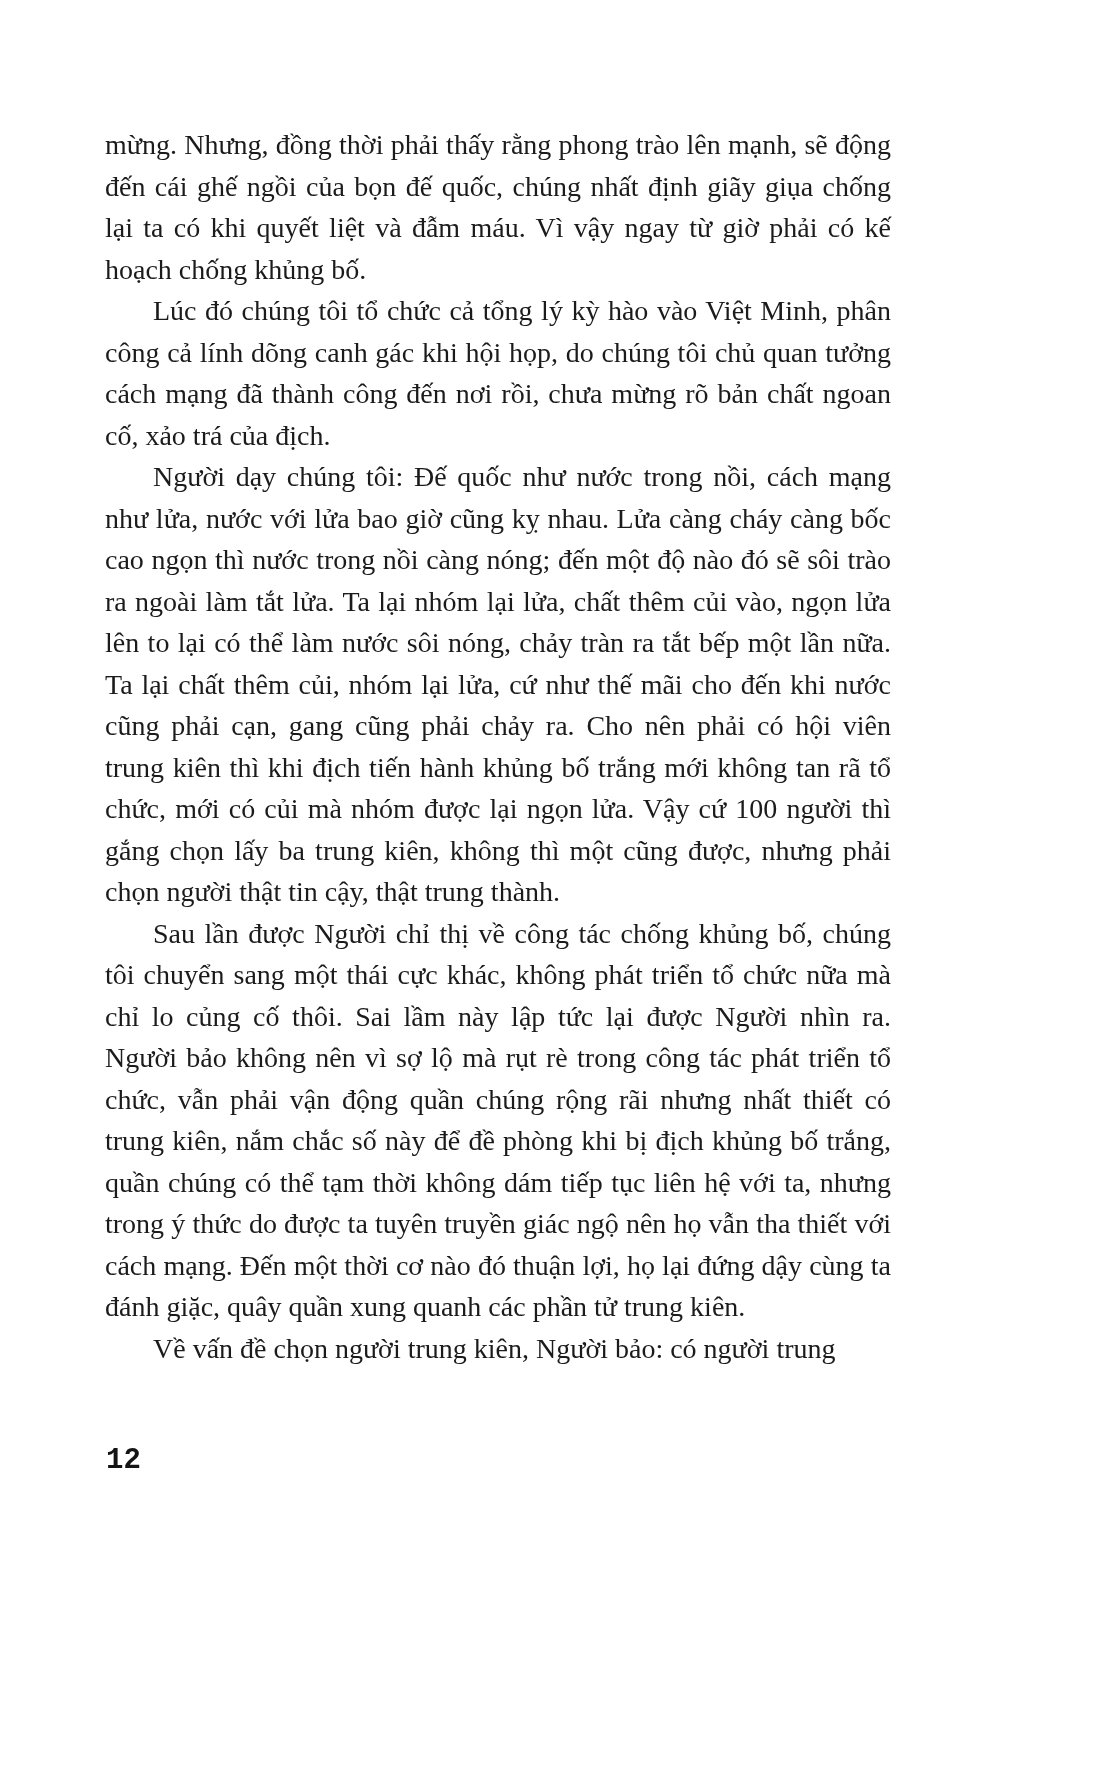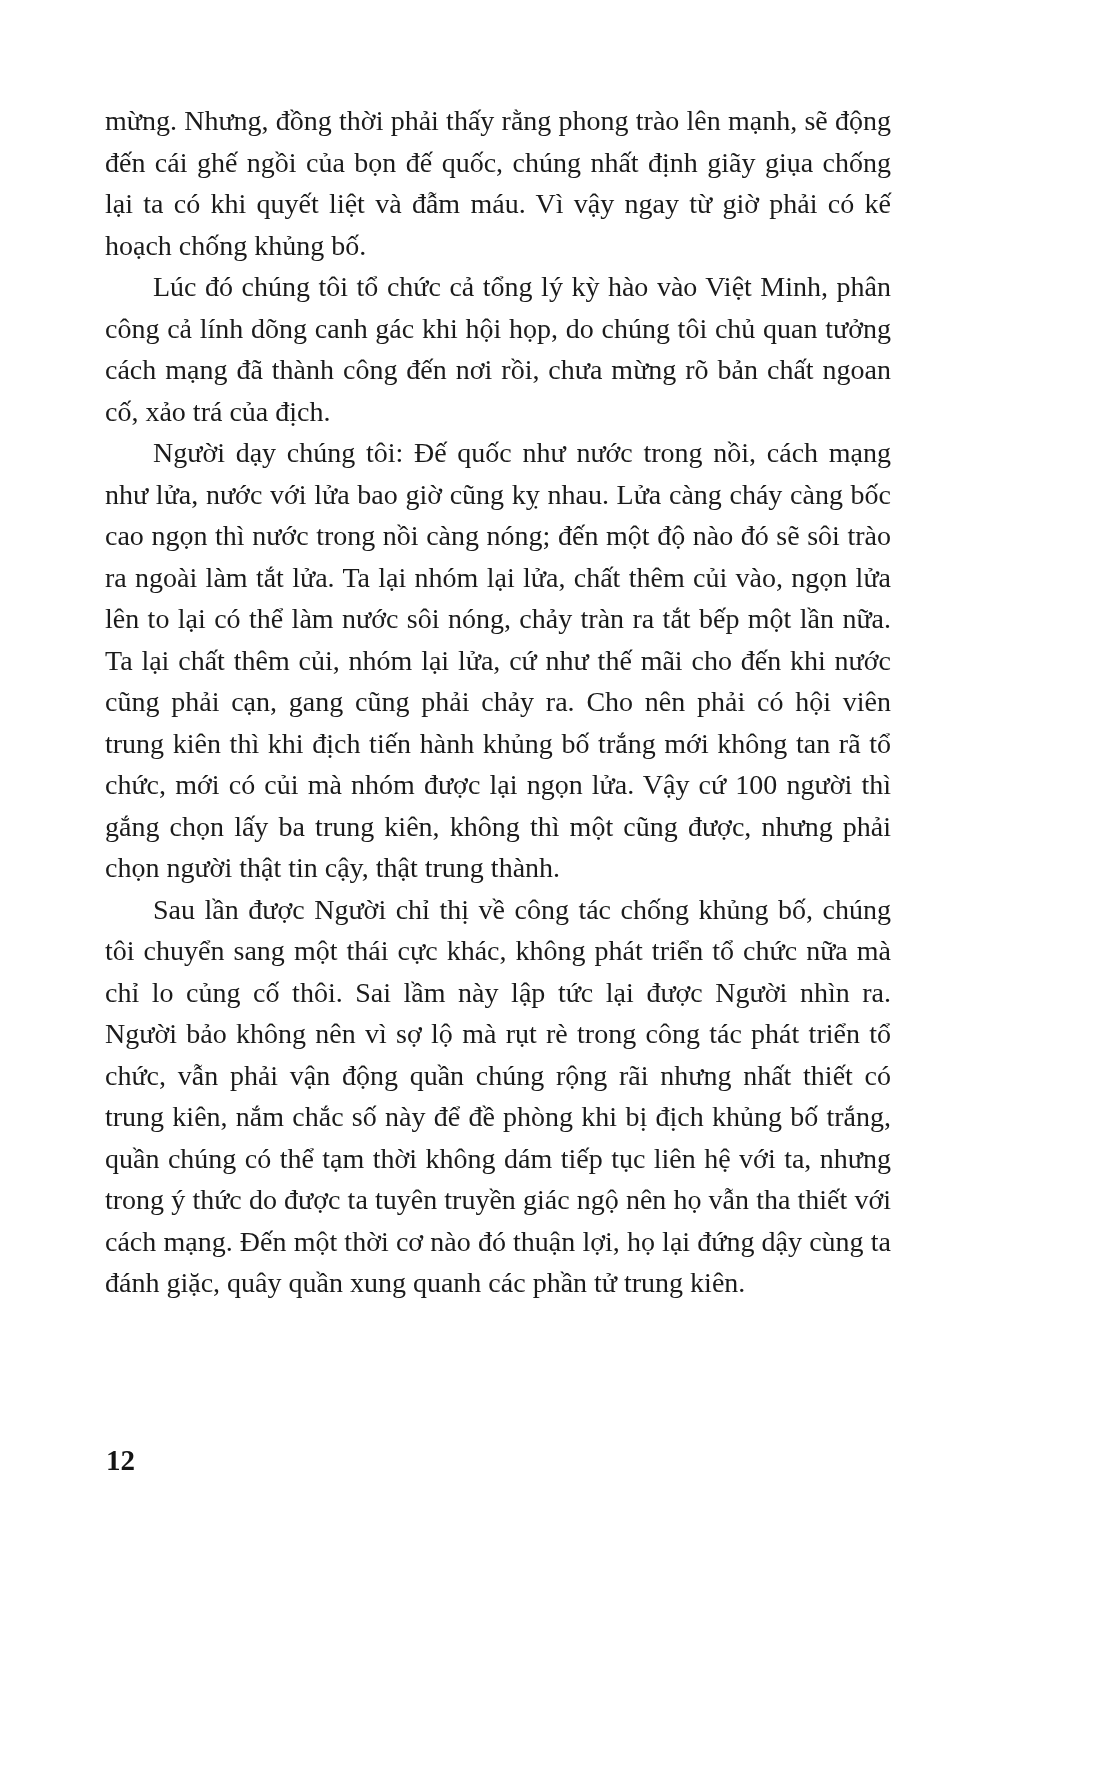--- a/index.html
+++ b/index.html
@@ -31,34 +31,37 @@
     text-align: justify;
     text-align-last: left;
   }
   .para {
     margin: 0;
     padding: 0;
     text-indent: 48px;
   }
   .para.continued {
     text-indent: 0;
+    margin-top: 24px;
   }
   .page-number {
     position: absolute;
     left: 106px;
     top: 1444px;
     font-size: 29px;
     font-weight: 700;
     color: #141414;
+    font-family: Liberation Mono, monospace;
   }
 </style>
 </head>
 <body>
 
 <div class="page">
   <div class="text-block">
     <p class="para continued">mừng. Nhưng, đồng thời phải thấy rằng phong trào lên mạnh, sẽ động đến cái ghế ngồi của bọn đế quốc, chúng nhất định giãy giụa chống lại ta có khi quyết liệt và đẫm máu. Vì vậy ngay từ giờ phải có kế hoạch chống khủng bố.</p>
     <p class="para">Lúc đó chúng tôi tổ chức cả tổng lý kỳ hào vào Việt Minh, phân công cả lính dõng canh gác khi hội họp, do chúng tôi chủ quan tưởng cách mạng đã thành công đến nơi rồi, chưa mừng rõ bản chất ngoan cố, xảo trá của địch.</p>
     <p class="para">Người dạy chúng tôi: Đế quốc như nước trong nồi, cách mạng như lửa, nước với lửa bao giờ cũng kỵ nhau. Lửa càng cháy càng bốc cao ngọn thì nước trong nồi càng nóng; đến một độ nào đó sẽ sôi trào ra ngoài làm tắt lửa. Ta lại nhóm lại lửa, chất thêm củi vào, ngọn lửa lên to lại có thể làm nước sôi nóng, chảy tràn ra tắt bếp một lần nữa. Ta lại chất thêm củi, nhóm lại lửa, cứ như thế mãi cho đến khi nước cũng phải cạn, gang cũng phải chảy ra. Cho nên phải có hội viên trung kiên thì khi địch tiến hành khủng bố trắng mới không tan rã tổ chức, mới có củi mà nhóm được lại ngọn lửa. Vậy cứ 100 người thì gắng chọn lấy ba trung kiên, không thì một cũng được, nhưng phải chọn người thật tin cậy, thật trung thành.</p>
     <p class="para">Sau lần được Người chỉ thị về công tác chống khủng bố, chúng tôi chuyển sang một thái cực khác, không phát triển tổ chức nữa mà chỉ lo củng cố thôi. Sai lầm này lập tức lại được Người nhìn ra. Người bảo không nên vì sợ lộ mà rụt rè trong công tác phát triển tổ chức, vẫn phải vận động quần chúng rộng rãi nhưng nhất thiết có trung kiên, nắm chắc số này để đề phòng khi bị địch khủng bố trắng, quần chúng có thể tạm thời không dám tiếp tục liên hệ với ta, nhưng trong ý thức do được ta tuyên truyền giác ngộ nên họ vẫn tha thiết với cách mạng. Đến một thời cơ nào đó thuận lợi, họ lại đứng dậy cùng ta đánh giặc, quây quần xung quanh các phần tử trung kiên.</p>
+    <p class="para">Về vấn đề chọn người trung kiên, Người bảo: có người trung</p>
   </div>
   <div class="page-number">12</div>
 </div>
 
 </body></html>

